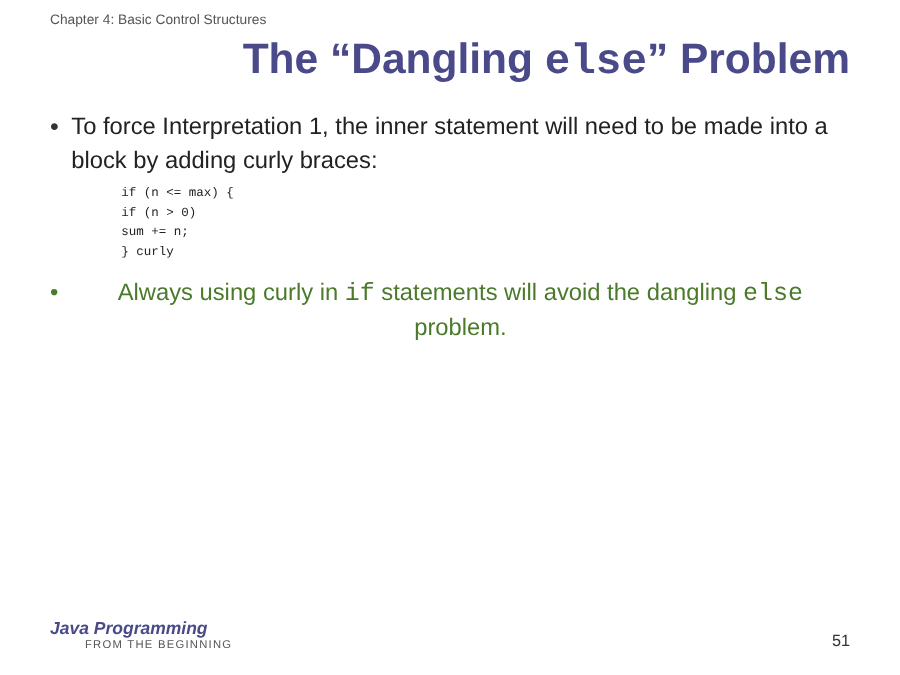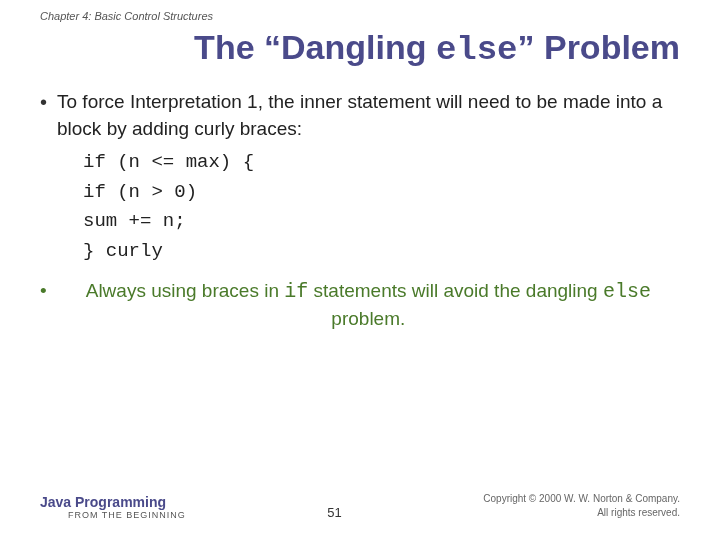--- a/index.html
+++ b/index.html
@@ -15,21 +15,20 @@
     .slide {
       width: 720px;
       height: 540px;
       padding: 10px 40px 20px 40px;
       display: flex;
       flex-direction: column;
     }
 
     .chapter-header {
       font-size: 11px;
-      font-style: italic;
       color: #555555;
       margin-bottom: 6px;
       font-family: Arial, Helvetica, sans-serif;
     }
 
     .slide-title {
       font-size: 34px;
       font-weight: bold;
       color: #4a4a8a;
       text-align: right;
@@ -71,23 +70,23 @@
       text-align: center;
     }
 
     .bullet-text .code-inline {
       font-family: Liberation Mono, monospace;
       font-size: 20px;
     }
 
     .code-block {
       font-family: 'Courier New', Courier, monospace;
-      font-size: 19px;
+      font-size: 10px;
       color: #222;
-      margin-left: 26px;
+      margin-left: 40px;
       margin-top: 6px;
       line-height: 1.55;
       background: transparent;
     }
 
     .footer {
       display: flex;
       align-items: flex-end;
       justify-content: space-between;
       padding-top: 10px;
@@ -97,20 +96,21 @@
 
     .footer-brand {
       display: flex;
       flex-direction: column;
     }
 
     .footer-title {
       font-size: 14px;
       font-weight: bold;
       color: #4a4a8a;
+      font-style: italic;
       font-family: Arial, Helvetica, sans-serif;
     }
 
     .footer-subtitle {
       font-size: 9px;
       color: #555;
       letter-spacing: 1px;
       text-transform: uppercase;
       font-family: Arial, Helvetica, sans-serif;
       margin-left: 28px;
@@ -157,28 +157,27 @@
           <div>  if (n &gt; 0)</div>
           <div>    sum += n;</div>
           <div>} curly</div>
         </div>
       </div>
     </div>
 
     <div class="bullet-point">
       <span class="bullet-dot green-text">•</span>
       <div class="bullet-text green-text">
-        <span>Always using braces in </span><span class="code-inline">if</span><span> statements will avoid the dangling </span><span class="code-inline">else</span><span> problem.</span>
+        <span>Always using curly in </span><span class="code-inline">if</span><span> statements will avoid the dangling </span><span class="code-inline">else</span><span> problem.</span>
       </div>
     </div>
 
   </div>
 
   <div class="footer">
     <div class="footer-brand">
       <span class="footer-title">Java Programming</span>
       <span class="footer-subtitle">FROM THE BEGINNING</span>
     </div>
     <div class="footer-page">51</div>
-    <div class="footer-copyright">Copyright © 2000 W. W. Norton &amp; Company.<br>All rights reserved.</div>
   </div>
 
 </div>
 
 </body></html>

